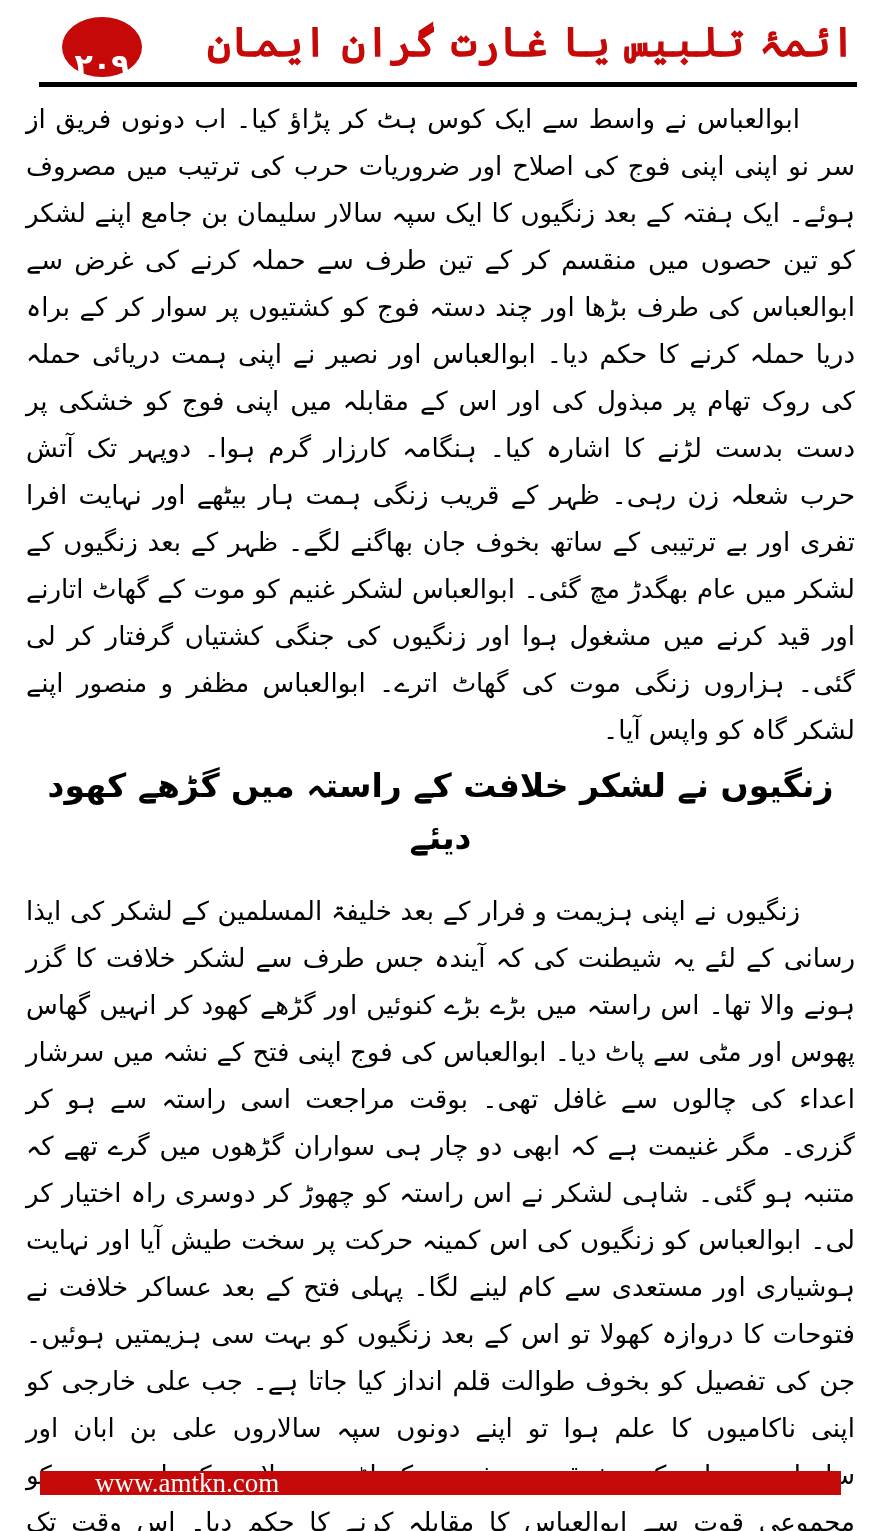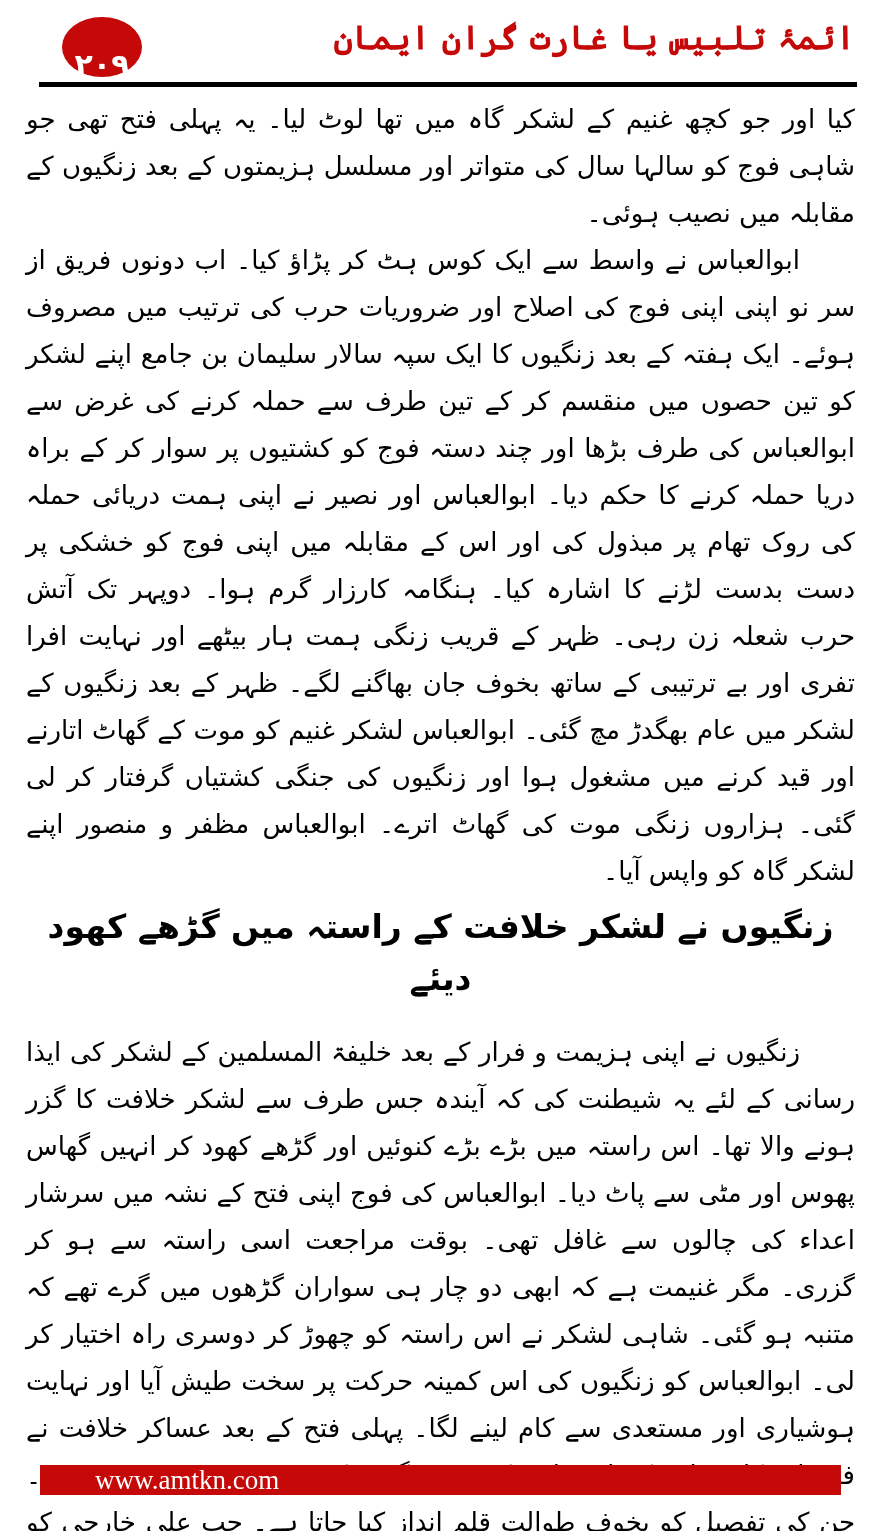--- a/index.html
+++ b/index.html
@@ -39,21 +39,21 @@
     line-height: 1;
     font-family: "DejaVu Sans", sans-serif;
     margin-top: 36px;
   }
   .title {
     position: absolute;
     right: 26px;
     top: 18px;
     margin: 0;
     color: #c50808;
-    font-size: 33px;
+    font-size: 41px;
     font-weight: bold;
     font-family: "DejaVu Serif", serif;
     white-space: nowrap;
   }
   .rule {
     position: absolute;
     top: 82px;
     left: 39px;
     right: 24px;
     height: 5px;
@@ -85,21 +85,21 @@
     font-weight: bold;
     line-height: 52px;
     color: #000000;
   }
   
   .footer-bar {
     position: absolute;
     left: 40px;
     right: 40px;
     bottom: 36px;
-    height: 30px;
+    height: 24px;
     background: #c50808;
     display: flex;
     align-items: center;
     justify-content: space-between;
     padding: 0 42px 0 55px;
     box-sizing: border-box;
   }
   .footer-bar .url {
     color: #ffffff;
     font-size: 27px;
@@ -117,21 +117,20 @@
   <header class="header">
     <div class="badge">
       <span>۲۰۹</span>
     </div>
     <h1 class="title" dir="rtl" lang="ur">ائمۂ تلبیس یا غارت گران ایمان</h1>
   </header>
 
   <div class="rule"></div>
 
   <main class="body-text" dir="rtl" lang="ur">
-    <p class="para">کیا اور جو کچھ غنیم کے لشکر گاہ میں تھا لوٹ لیا۔ یہ پہلی فتح تھی جو شاہی فوج کو سالہا سال کی متواتر اور مسلسل ہزیمتوں کے بعد زنگیوں کے مقابلہ میں نصیب ہوئی۔</p>
     <p class="para indent">ابوالعباس نے واسط سے ایک کوس ہٹ کر پڑاؤ کیا۔ اب دونوں فریق از سر نو اپنی اپنی فوج کی اصلاح اور ضروریات حرب کی ترتیب میں مصروف ہوئے۔ ایک ہفتہ کے بعد زنگیوں کا ایک سپہ سالار سلیمان بن جامع اپنے لشکر کو تین حصوں میں منقسم کر کے تین طرف سے حملہ کرنے کی غرض سے ابوالعباس کی طرف بڑھا اور چند دستہ فوج کو کشتیوں پر سوار کر کے براہ دریا حملہ کرنے کا حکم دیا۔ ابوالعباس اور نصیر نے اپنی ہمت دریائی حملہ کی روک تھام پر مبذول کی اور اس کے مقابلہ میں اپنی فوج کو خشکی پر دست بدست لڑنے کا اشارہ کیا۔ ہنگامہ کارزار گرم ہوا۔ دوپہر تک آتش حرب شعلہ زن رہی۔ ظہر کے قریب زنگی ہمت ہار بیٹھے اور نہایت افرا تفری اور بے ترتیبی کے ساتھ بخوف جان بھاگنے لگے۔ ظہر کے بعد زنگیوں کے لشکر میں عام بھگدڑ مچ گئی۔ ابوالعباس لشکر غنیم کو موت کے گھاٹ اتارنے اور قید کرنے میں مشغول ہوا اور زنگیوں کی جنگی کشتیاں گرفتار کر لی گئی۔ ہزاروں زنگی موت کی گھاٹ اترے۔ ابوالعباس مظفر و منصور اپنے لشکر گاہ کو واپس آیا۔</p>
     <h2 class="section-heading">زنگیوں نے لشکر خلافت کے راستہ میں گڑھے کھود دیئے</h2>
     <p class="para indent">زنگیوں نے اپنی ہزیمت و فرار کے بعد خلیفۃ المسلمین کے لشکر کی ایذا رسانی کے لئے یہ شیطنت کی کہ آیندہ جس طرف سے لشکر خلافت کا گزر ہونے والا تھا۔ اس راستہ میں بڑے بڑے کنوئیں اور گڑھے کھود کر انہیں گھاس پھوس اور مٹی سے پاٹ دیا۔ ابوالعباس کی فوج اپنی فتح کے نشہ میں سرشار اعداء کی چالوں سے غافل تھی۔ بوقت مراجعت اسی راستہ سے ہو کر گزری۔ مگر غنیمت ہے کہ ابھی دو چار ہی سواران گڑھوں میں گرے تھے کہ متنبہ ہو گئی۔ شاہی لشکر نے اس راستہ کو چھوڑ کر دوسری راہ اختیار کر لی۔ ابوالعباس کو زنگیوں کی اس کمینہ حرکت پر سخت طیش آیا اور نہایت ہوشیاری اور مستعدی سے کام لینے لگا۔ پہلی فتح کے بعد عساکر خلافت نے فتوحات کا دروازہ کھولا تو اس کے بعد زنگیوں کو بہت سی ہزیمتیں ہوئیں۔ جن کی تفصیل کو بخوف طوالت قلم انداز کیا جاتا ہے۔ جب علی خارجی کو اپنی ناکامیوں کا علم ہوا تو اپنے دونوں سپہ سالاروں علی بن ابان اور سلیمان بن جامع کو متفرق و منتشر ہو کر لڑنے پر ملامت کی اور دونوں کو مجموعی قوت سے ابوالعباس کا مقابلہ کرنے کا حکم دیا۔ اس وقت تک ابوالعباس تنہا زنگیوں کے مقابلہ پر لڑ رہا تھا اور اس نے نصرت الٰہی کے بل پر باوجود نو عمری اور ناتجربہ کاری کے نہایت نمایاں کامیابیاں حاصل کی تھیں۔ جب خلیفہ کے بھائی موفق کو عساکر خلافت کی فتوحات کا حال معلوم ہوا تو سجدہ شکر بجا لایا اور جب یہ سنا کہ علی</p>
   </main>
 
   <footer class="footer-bar">
     <span class="url">www.amtkn.com</span>
   </footer>
 
 </div>

